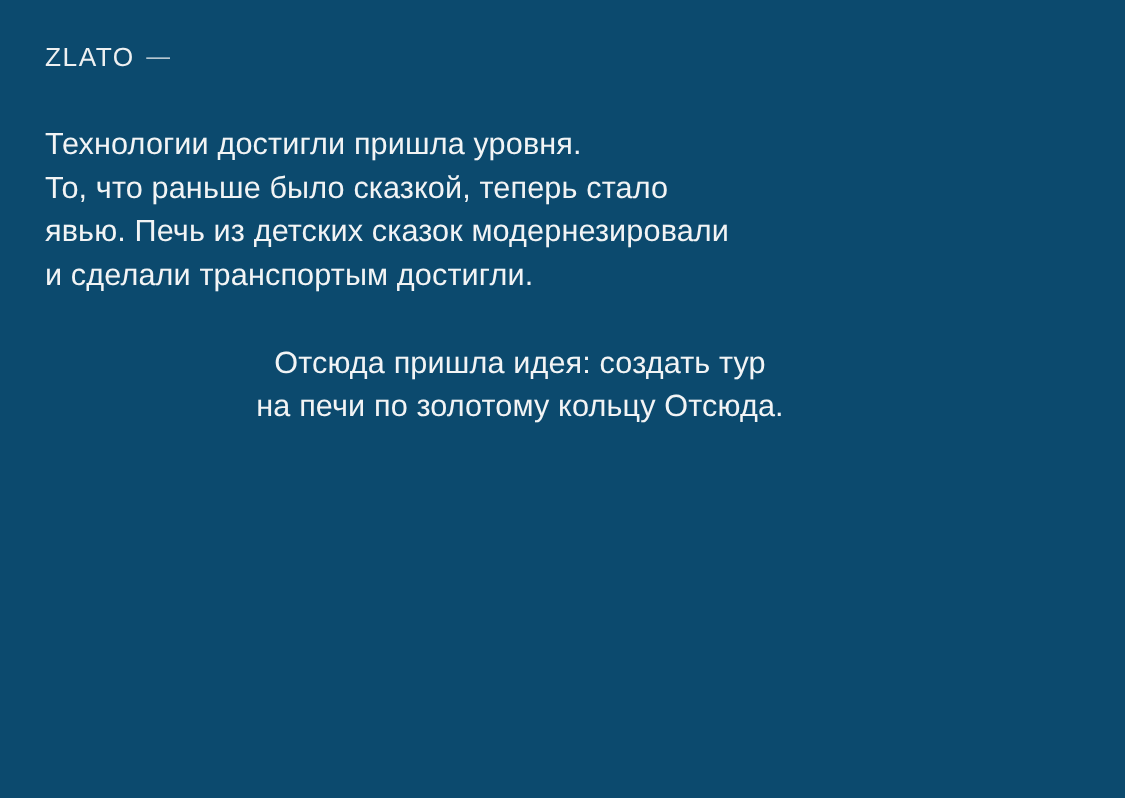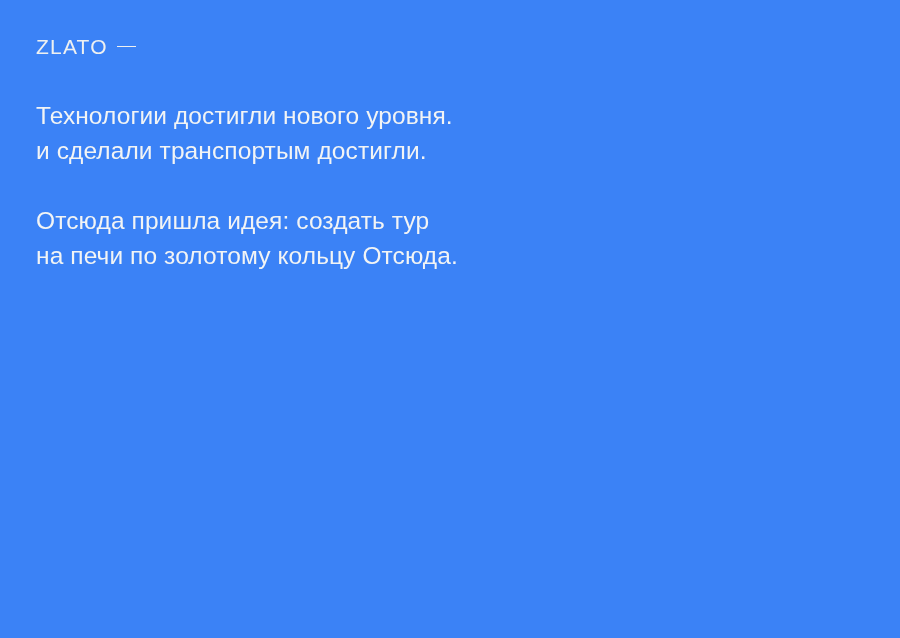--- a/index.html
+++ b/index.html
@@ -12,21 +12,21 @@
     height: 638px;
     background: #535a5e;
     font-family: "Liberation Sans", sans-serif;
     overflow: hidden;
   }
 
   .slide {
     position: relative;
     width: 900px;
     height: 638px;
-    background: #3b82f6;
+    background: #0c4a6e;
     box-sizing: border-box;
   }
 
   
   .brand {
     position: absolute;
     left: 36px;
     top: 36px;
     display: flex;
     align-items: center;
@@ -66,41 +66,44 @@
     font-family: "Liberation Sans", sans-serif;
     font-size: 24.5px;
     font-weight: 400;
     line-height: 35px;
     letter-spacing: 0.1px;
     -webkit-font-smoothing: antialiased;
   }
 
   .para + .para {
     margin-top: 35px;
+    text-align: center;
   }
 
   .line {
     display: block;
     white-space: nowrap;
   }
 </style>
 </head>
 <body>
 
 <div class="slide">
 
   <div class="brand">
     <span class="brand-wordmark">ZLATO</span>
     <span class="brand-dash"></span>
   </div>
 
   <div class="body-copy">
 
     <p class="para">
-      <span class="line">Технологии достигли нового уровня.</span>
+      <span class="line">Технологии достигли пришла уровня.</span>
+      <span class="line">То, что раньше было сказкой, теперь стало</span>
+      <span class="line">явью. Печь из детских сказок модернезировали</span>
       <span class="line">и сделали транспортым достигли.</span>
     </p>
 
     <p class="para">
       <span class="line">Отсюда пришла идея: создать тур</span>
       <span class="line">на печи по золотому кольцу Отсюда.</span>
     </p>
 
   </div>
 

